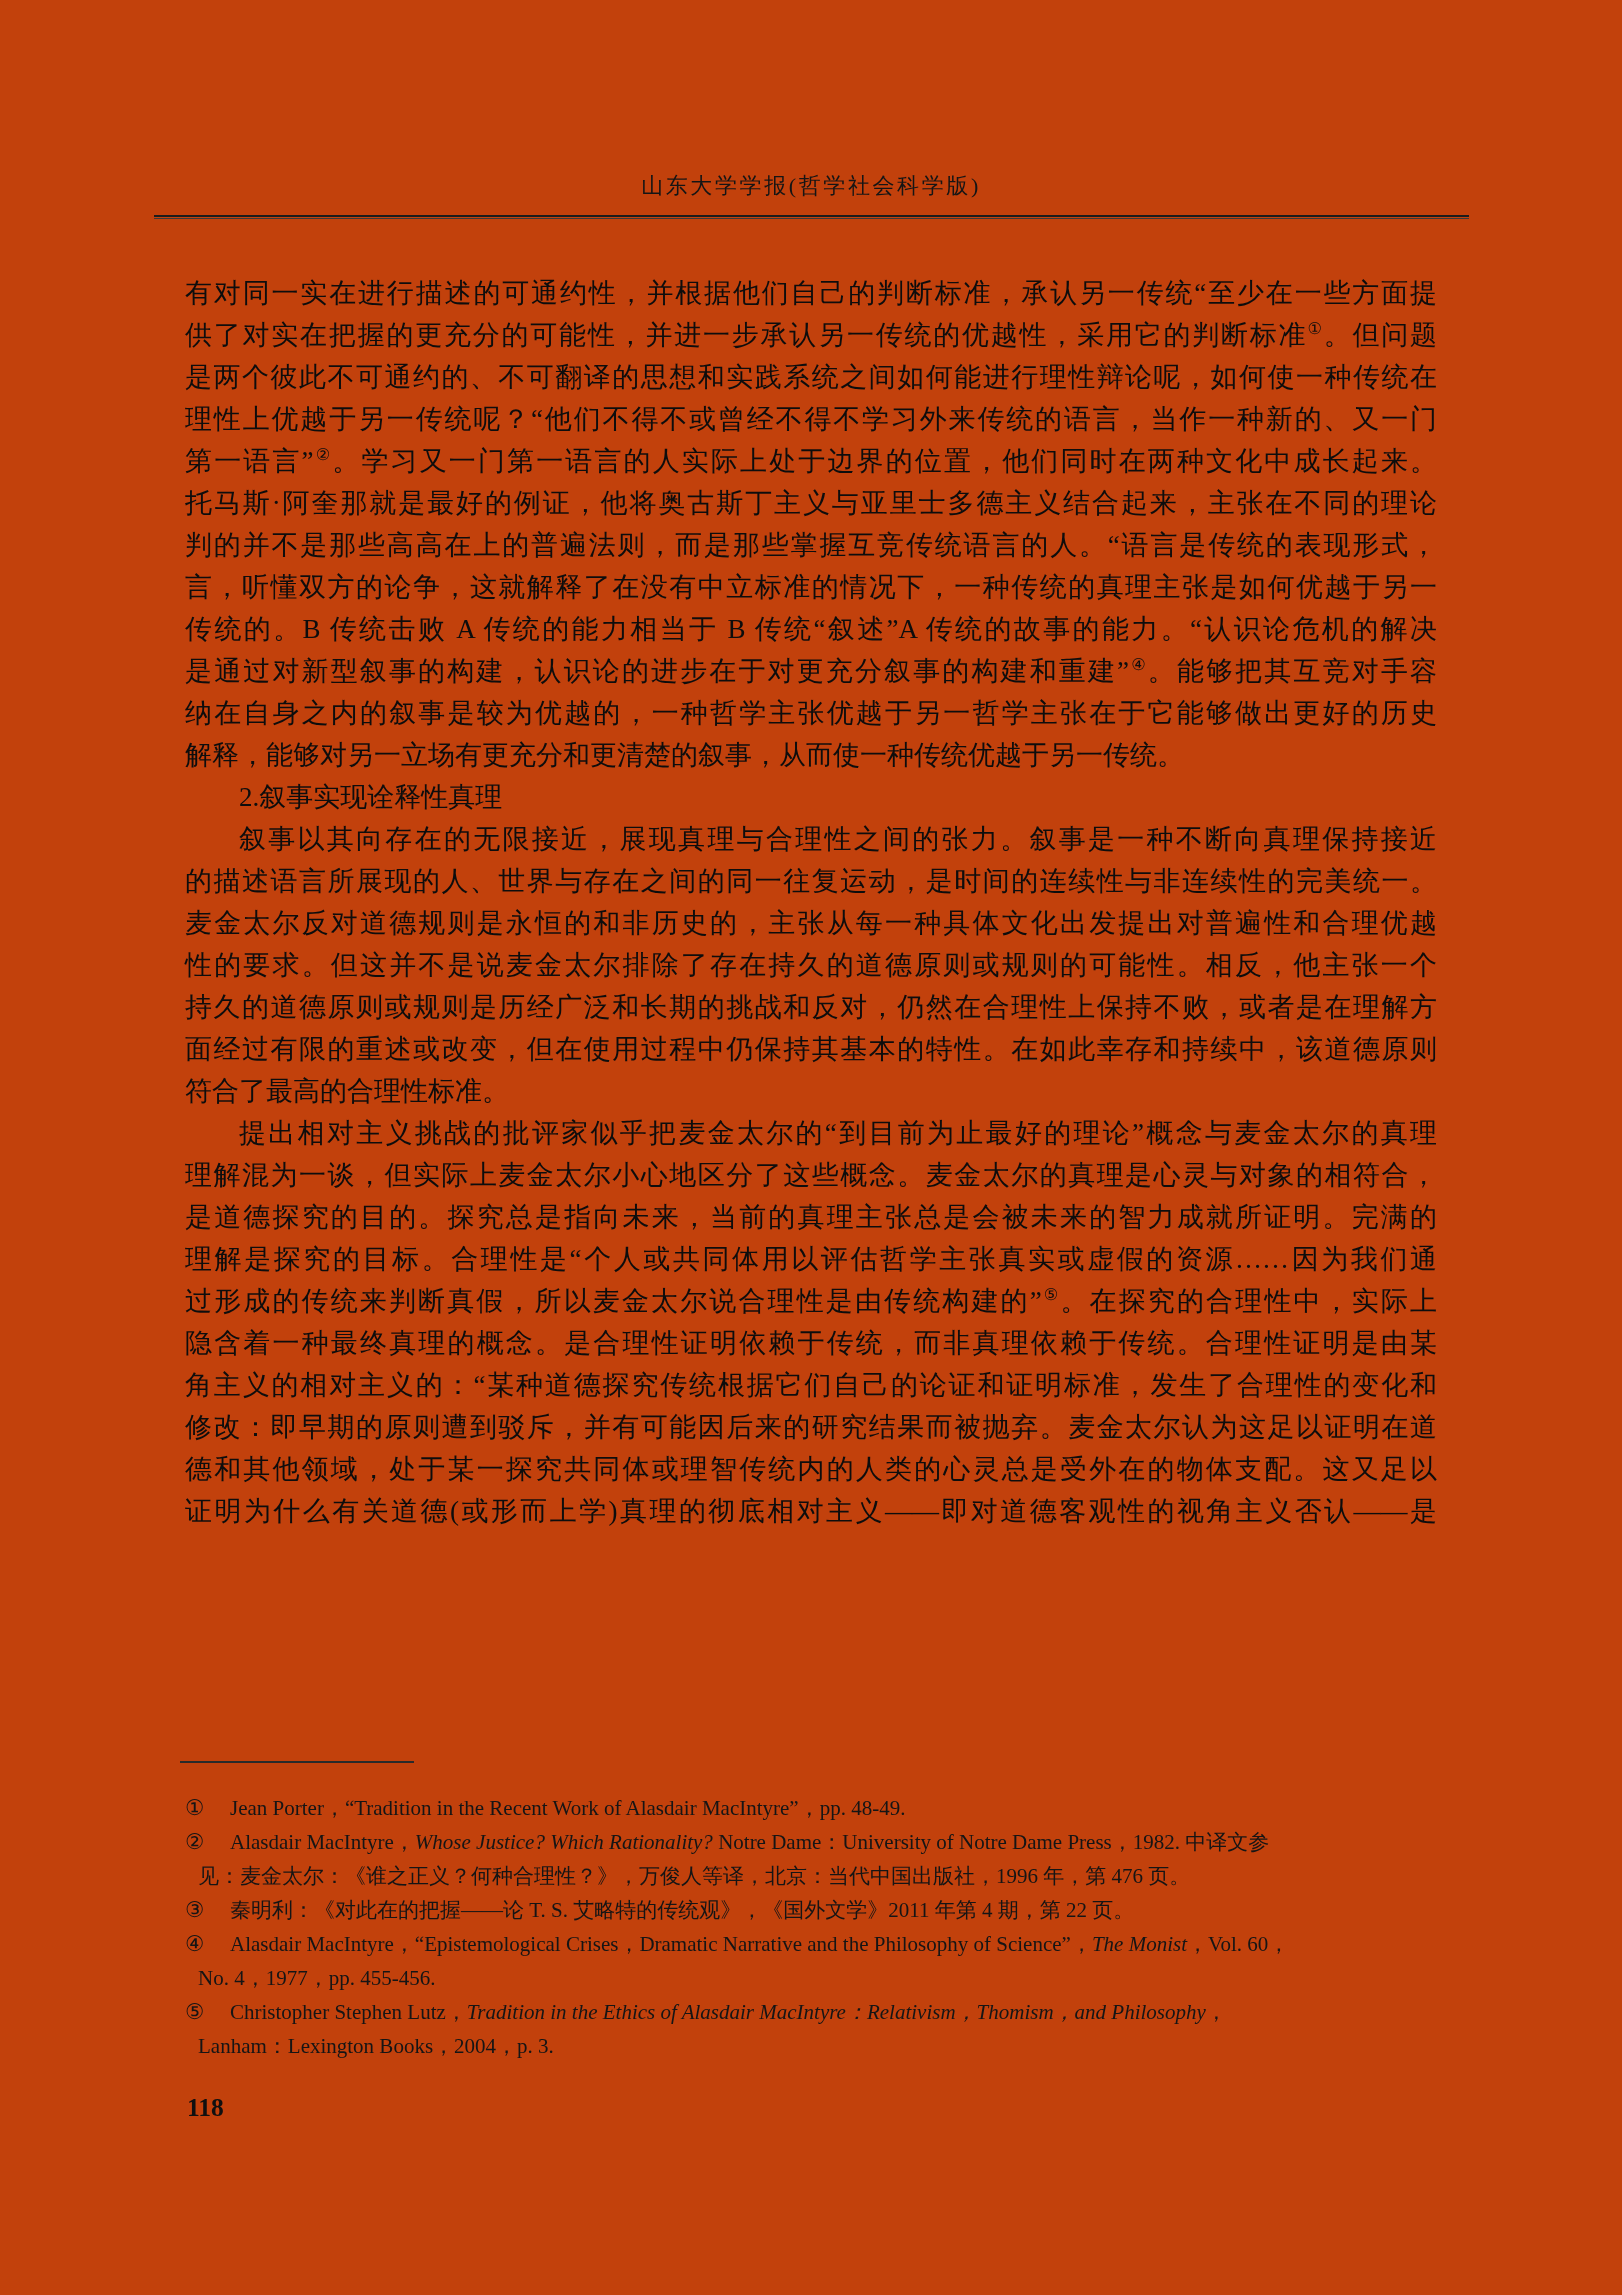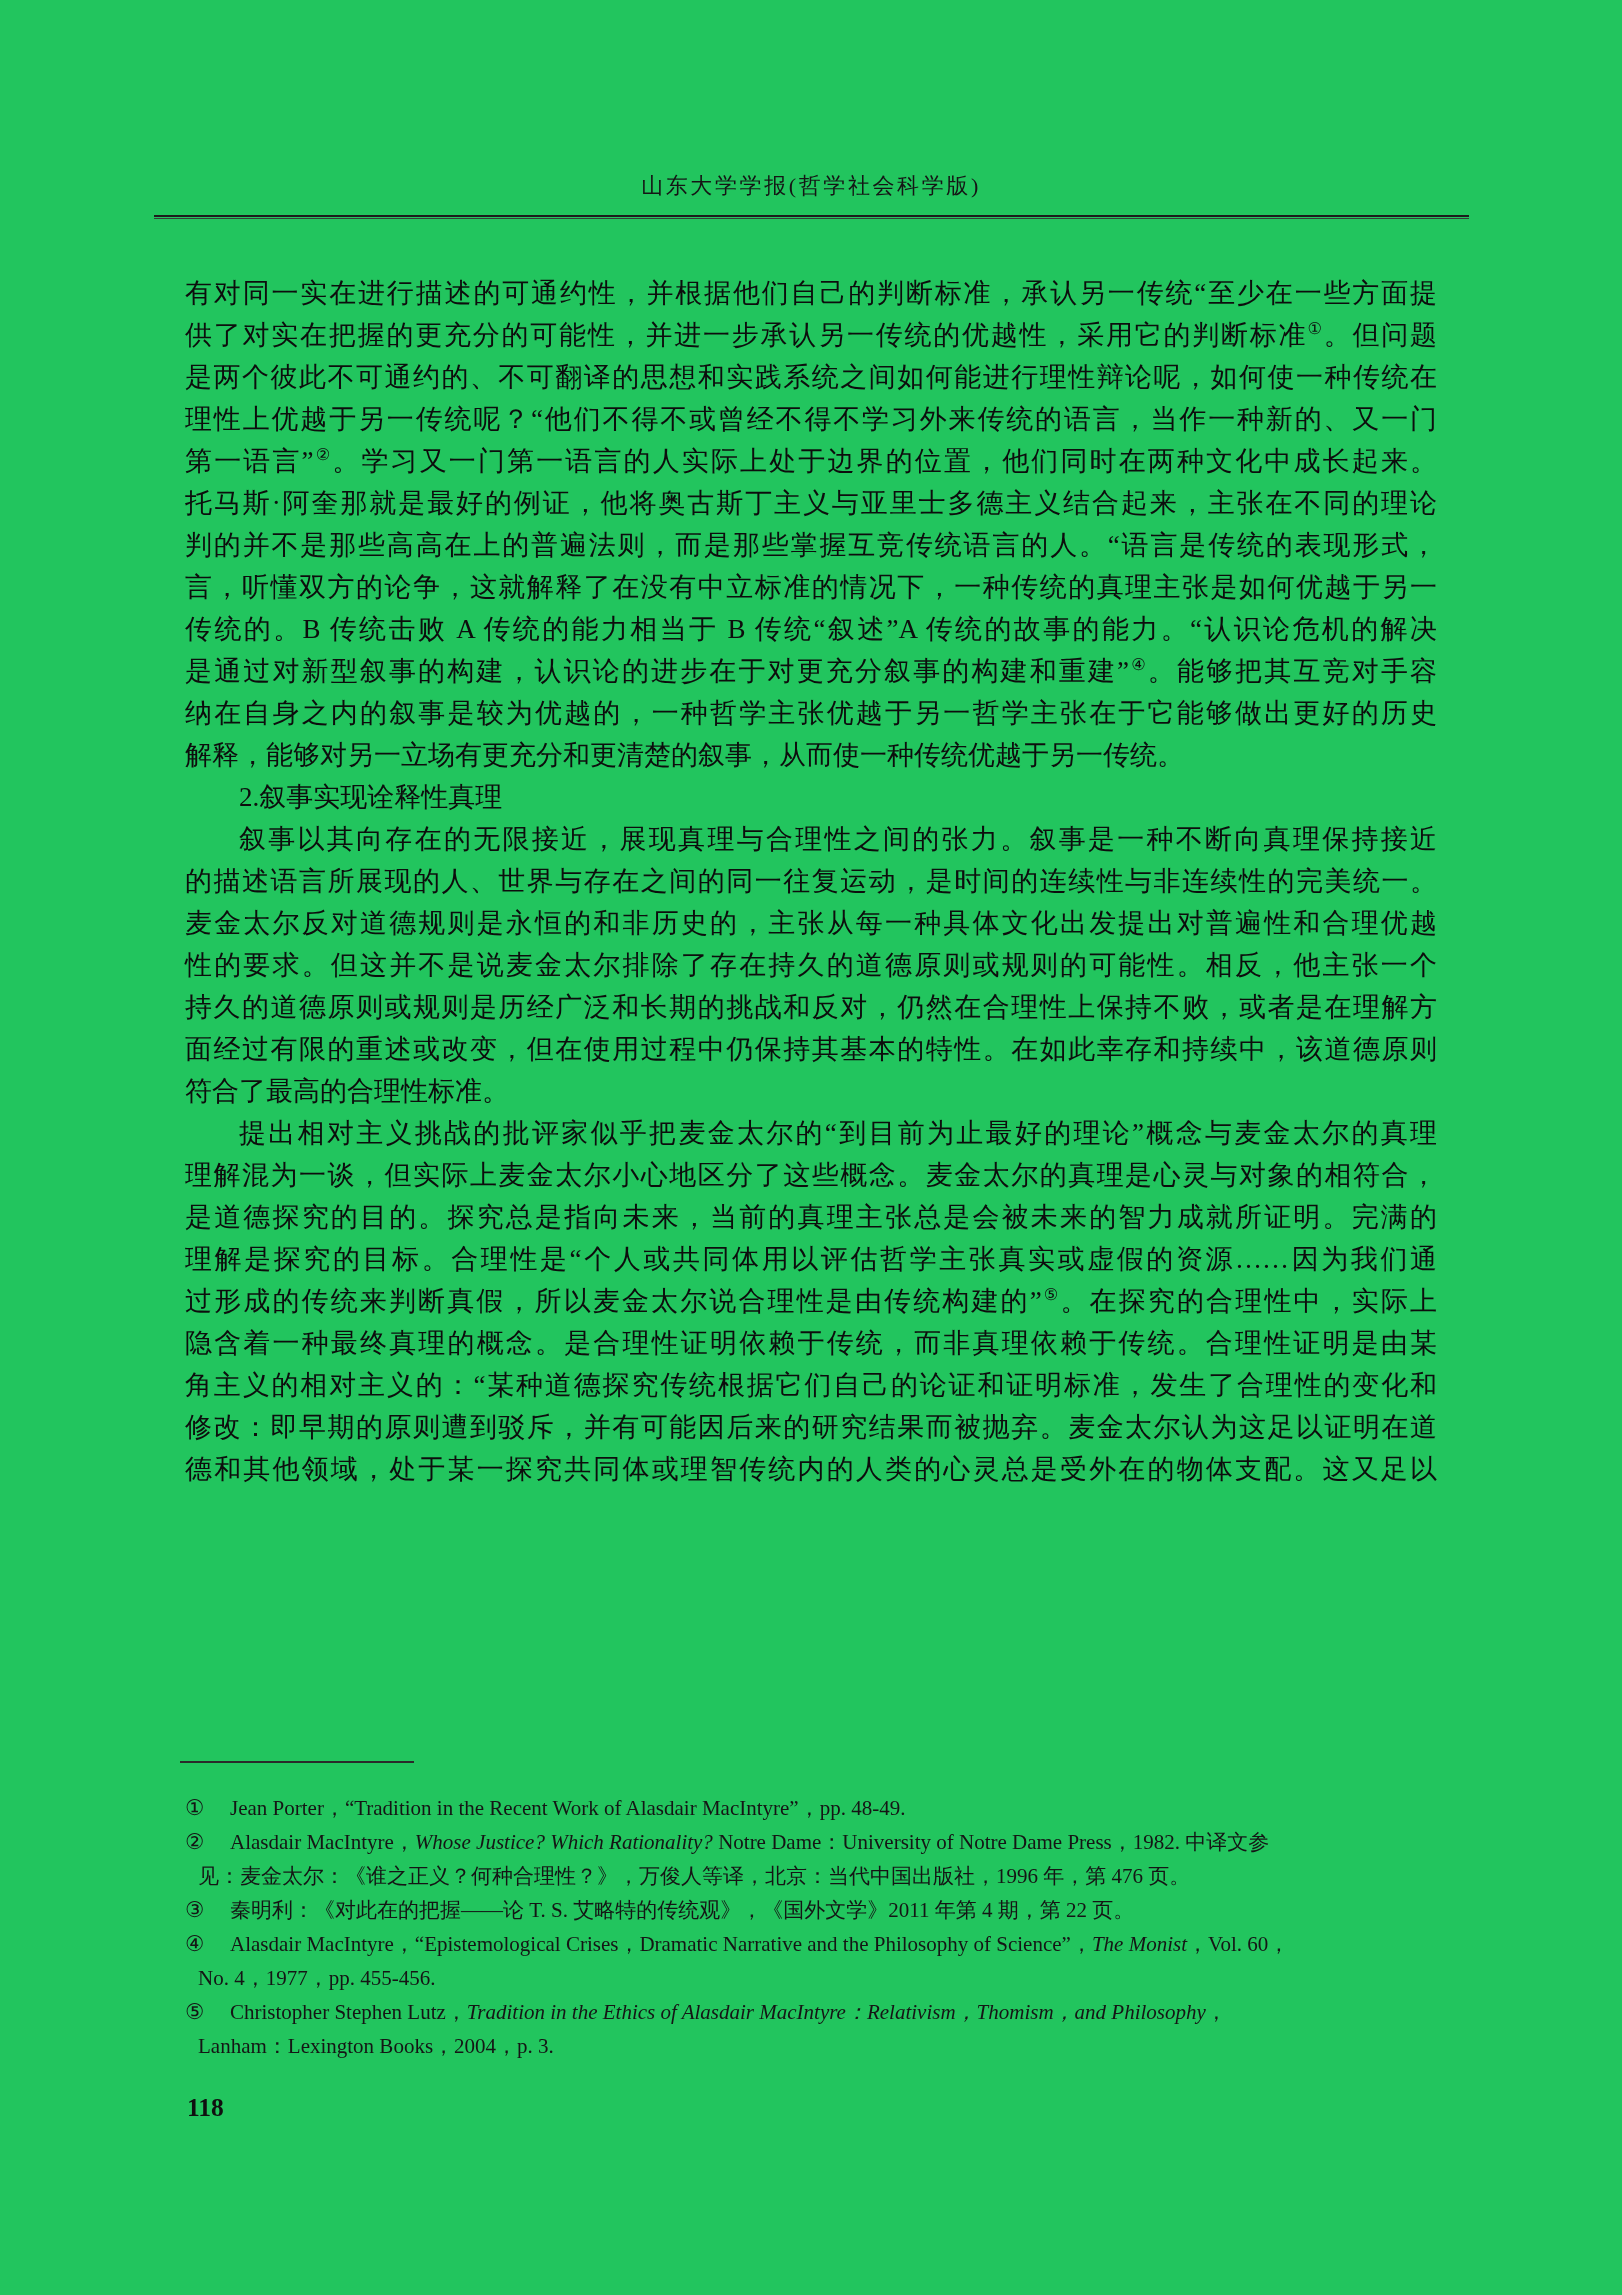--- a/index.html
+++ b/index.html
@@ -1,19 +1,19 @@
 <!DOCTYPE html>
 <html style="font-size:10.5px"><head>
 <meta charset="utf-8">
 <style>
   html,body{margin:0;padding:0;background:#e8e8e8;}
   .page{
     position:relative;
     width:1622px;height:2295px;
-    background:#22c55e;
+    background:#c2410c;
     font-family:"Liberation Serif","DejaVu Serif",serif;
     color:#111;
     overflow:hidden;
   }
   
   .header-title{
     position:absolute;
     top:171px;left:0;width:1622px;
     text-align:center;
     font-size:22px;
@@ -111,20 +111,21 @@
     <div class="bline natural sup-markers">符合了最高的合理性标准。</div>
     <div class="bline ind sup-markers">提出相对主义挑战的批评家似乎把麦金太尔的“到目前为止最好的理论”概念与麦金太尔的真理</div>
     <div class="bline sup-markers">理解混为一谈，但实际上麦金太尔小心地区分了这些概念。麦金太尔的真理是心灵与对象的相符合，</div>
     <div class="bline sup-markers">是道德探究的目的。探究总是指向未来，当前的真理主张总是会被未来的智力成就所证明。完满的</div>
     <div class="bline sup-markers">理解是探究的目标。合理性是“个人或共同体用以评估哲学主张真实或虚假的资源……因为我们通</div>
     <div class="bline sup-markers">过形成的传统来判断真假，所以麦金太尔说合理性是由传统构建的”<sup>⑤</sup>。在探究的合理性中，实际上</div>
     <div class="bline sup-markers">隐含着一种最终真理的概念。是合理性证明依赖于传统，而非真理依赖于传统。合理性证明是由某</div>
     <div class="bline sup-markers">角主义的相对主义的：“某种道德探究传统根据它们自己的论证和证明标准，发生了合理性的变化和</div>
     <div class="bline sup-markers">修改：即早期的原则遭到驳斥，并有可能因后来的研究结果而被抛弃。麦金太尔认为这足以证明在道</div>
     <div class="bline sup-markers">德和其他领域，处于某一探究共同体或理智传统内的人类的心灵总是受外在的物体支配。这又足以</div>
+    <div class="bline sup-markers">证明为什么有关道德(或形而上学)真理的彻底相对主义——即对道德客观性的视角主义否认——是</div>
   </div>
 
   <div class="fn-rule"></div>
 
   <div class="fn-block">
     <div class="fn-row">
       <span class="fn-marker">①</span>
       <span class="fn-text"><span>Jean Porter，“Tradition in the Recent Work of Alasdair MacIntyre”，pp. 48-49.</span></span>
     </div>
     <div class="fn-row">

